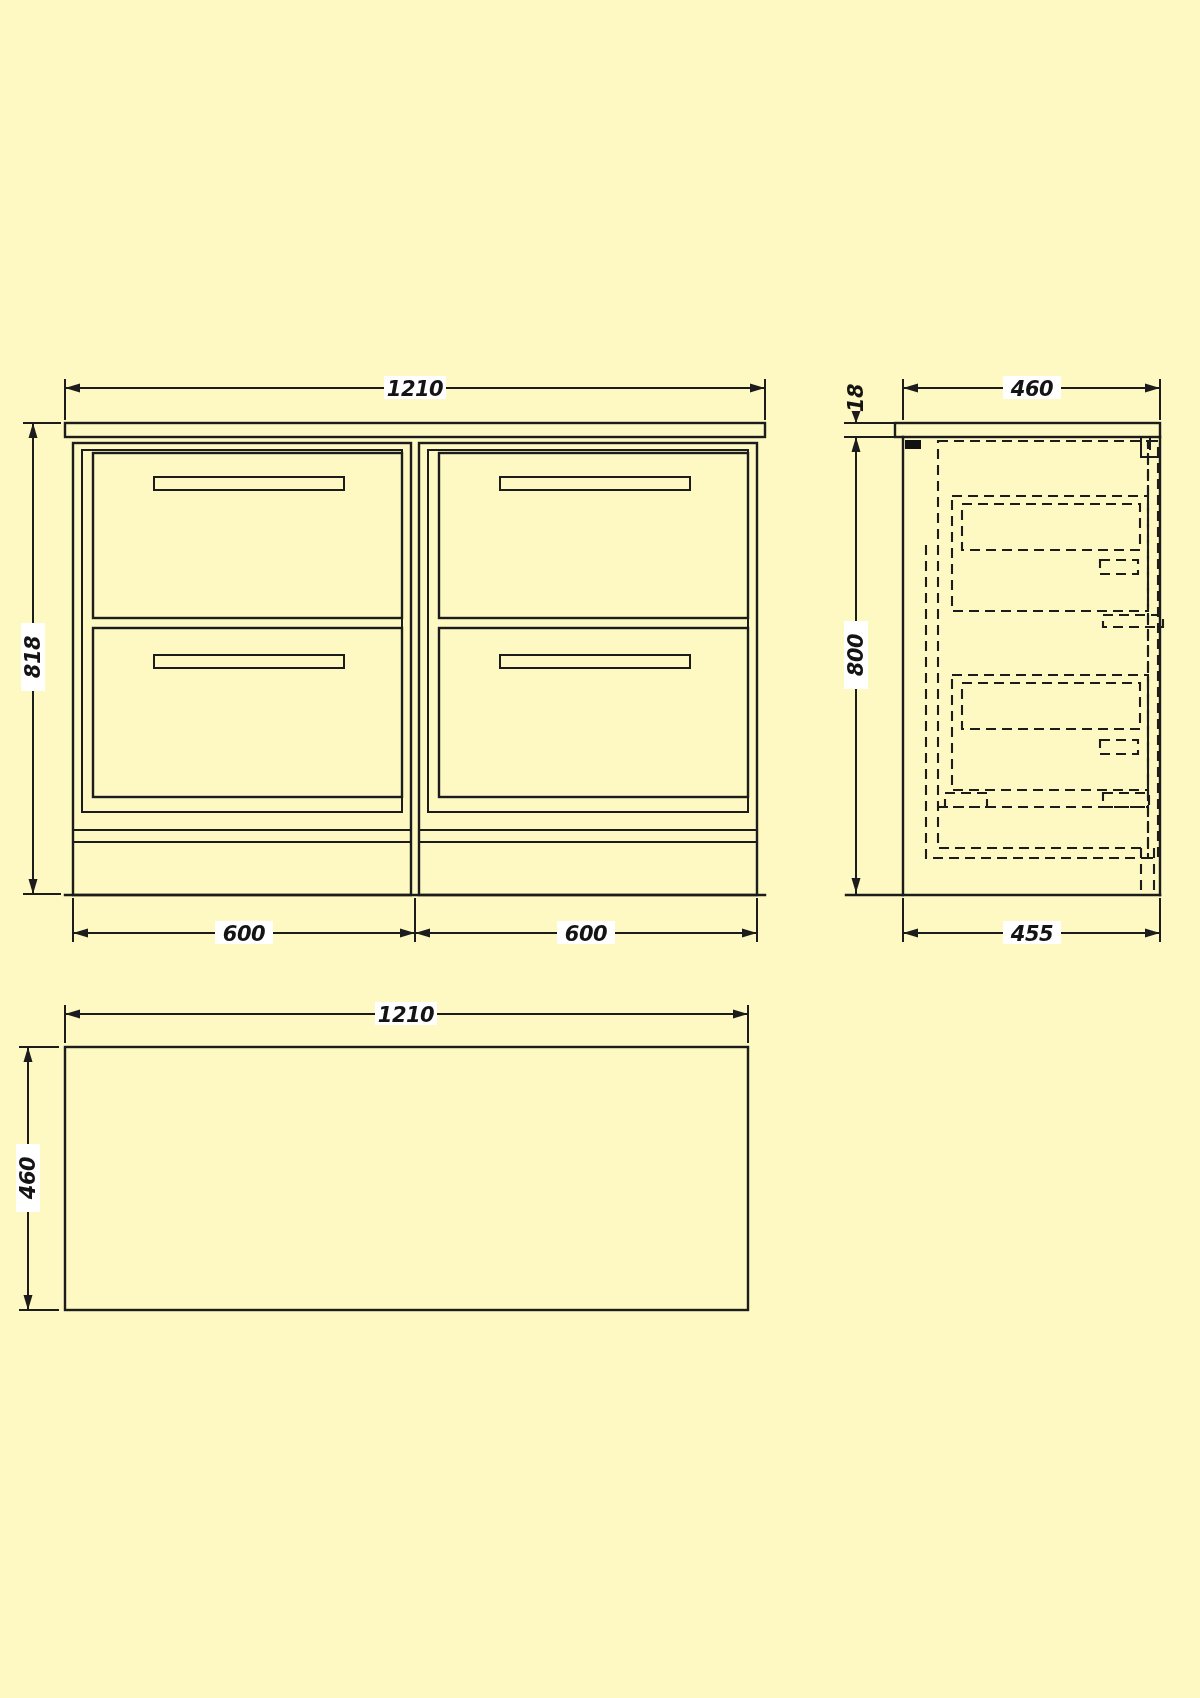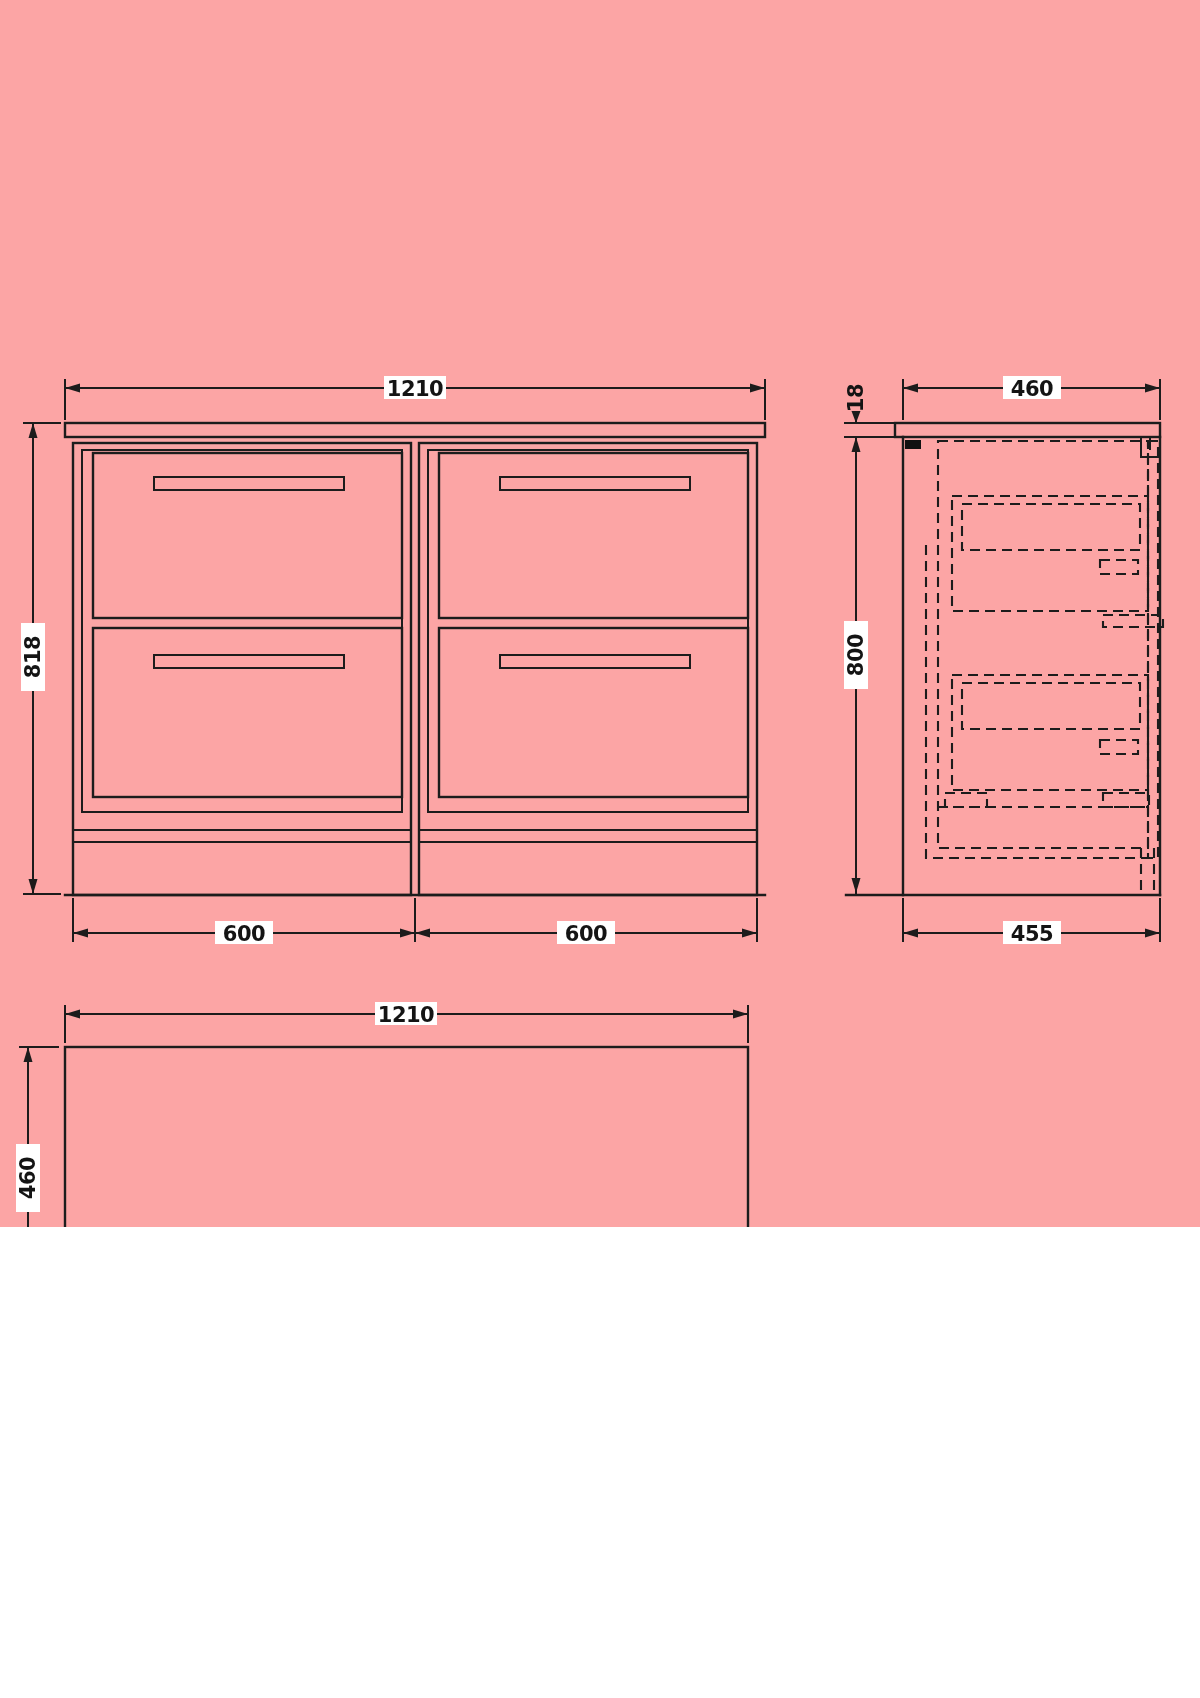--- a/index.html
+++ b/index.html
@@ -1,21 +1,22 @@
 <!DOCTYPE html>
 <html><head>
 <meta charset="utf-8">
 <style>
   html, body { margin: 0; padding: 0; background: #ffffff; }
   .page {
     position: relative;
     width: 1200px;
-    height: 1227px;
-    background: #fca5a5;
+    height: 1698px;
+    background: #fef9c3;
     font-family: "DejaVu Sans", "Liberation Sans", sans-serif;
+    font-style: italic;
   }
   svg { display: block; }
   .ln   { stroke: #1c1c1c; stroke-width: 2.4; fill: none; stroke-linecap: square; }
   .lnt  { stroke: #1c1c1c; stroke-width: 2;   fill: none; stroke-linecap: square; }
   .dash { stroke: #1c1c1c; stroke-width: 2.1; fill: none; stroke-linecap: butt; stroke-dasharray: 10 6; }
   .arr  { fill: #1c1c1c; stroke: none; }
   .seal { fill: #111111; stroke: none; }
   .mask { fill: #ffffff; stroke: none; }
   .dimtext {
     font-family: "DejaVu Sans", "Liberation Sans", sans-serif;

